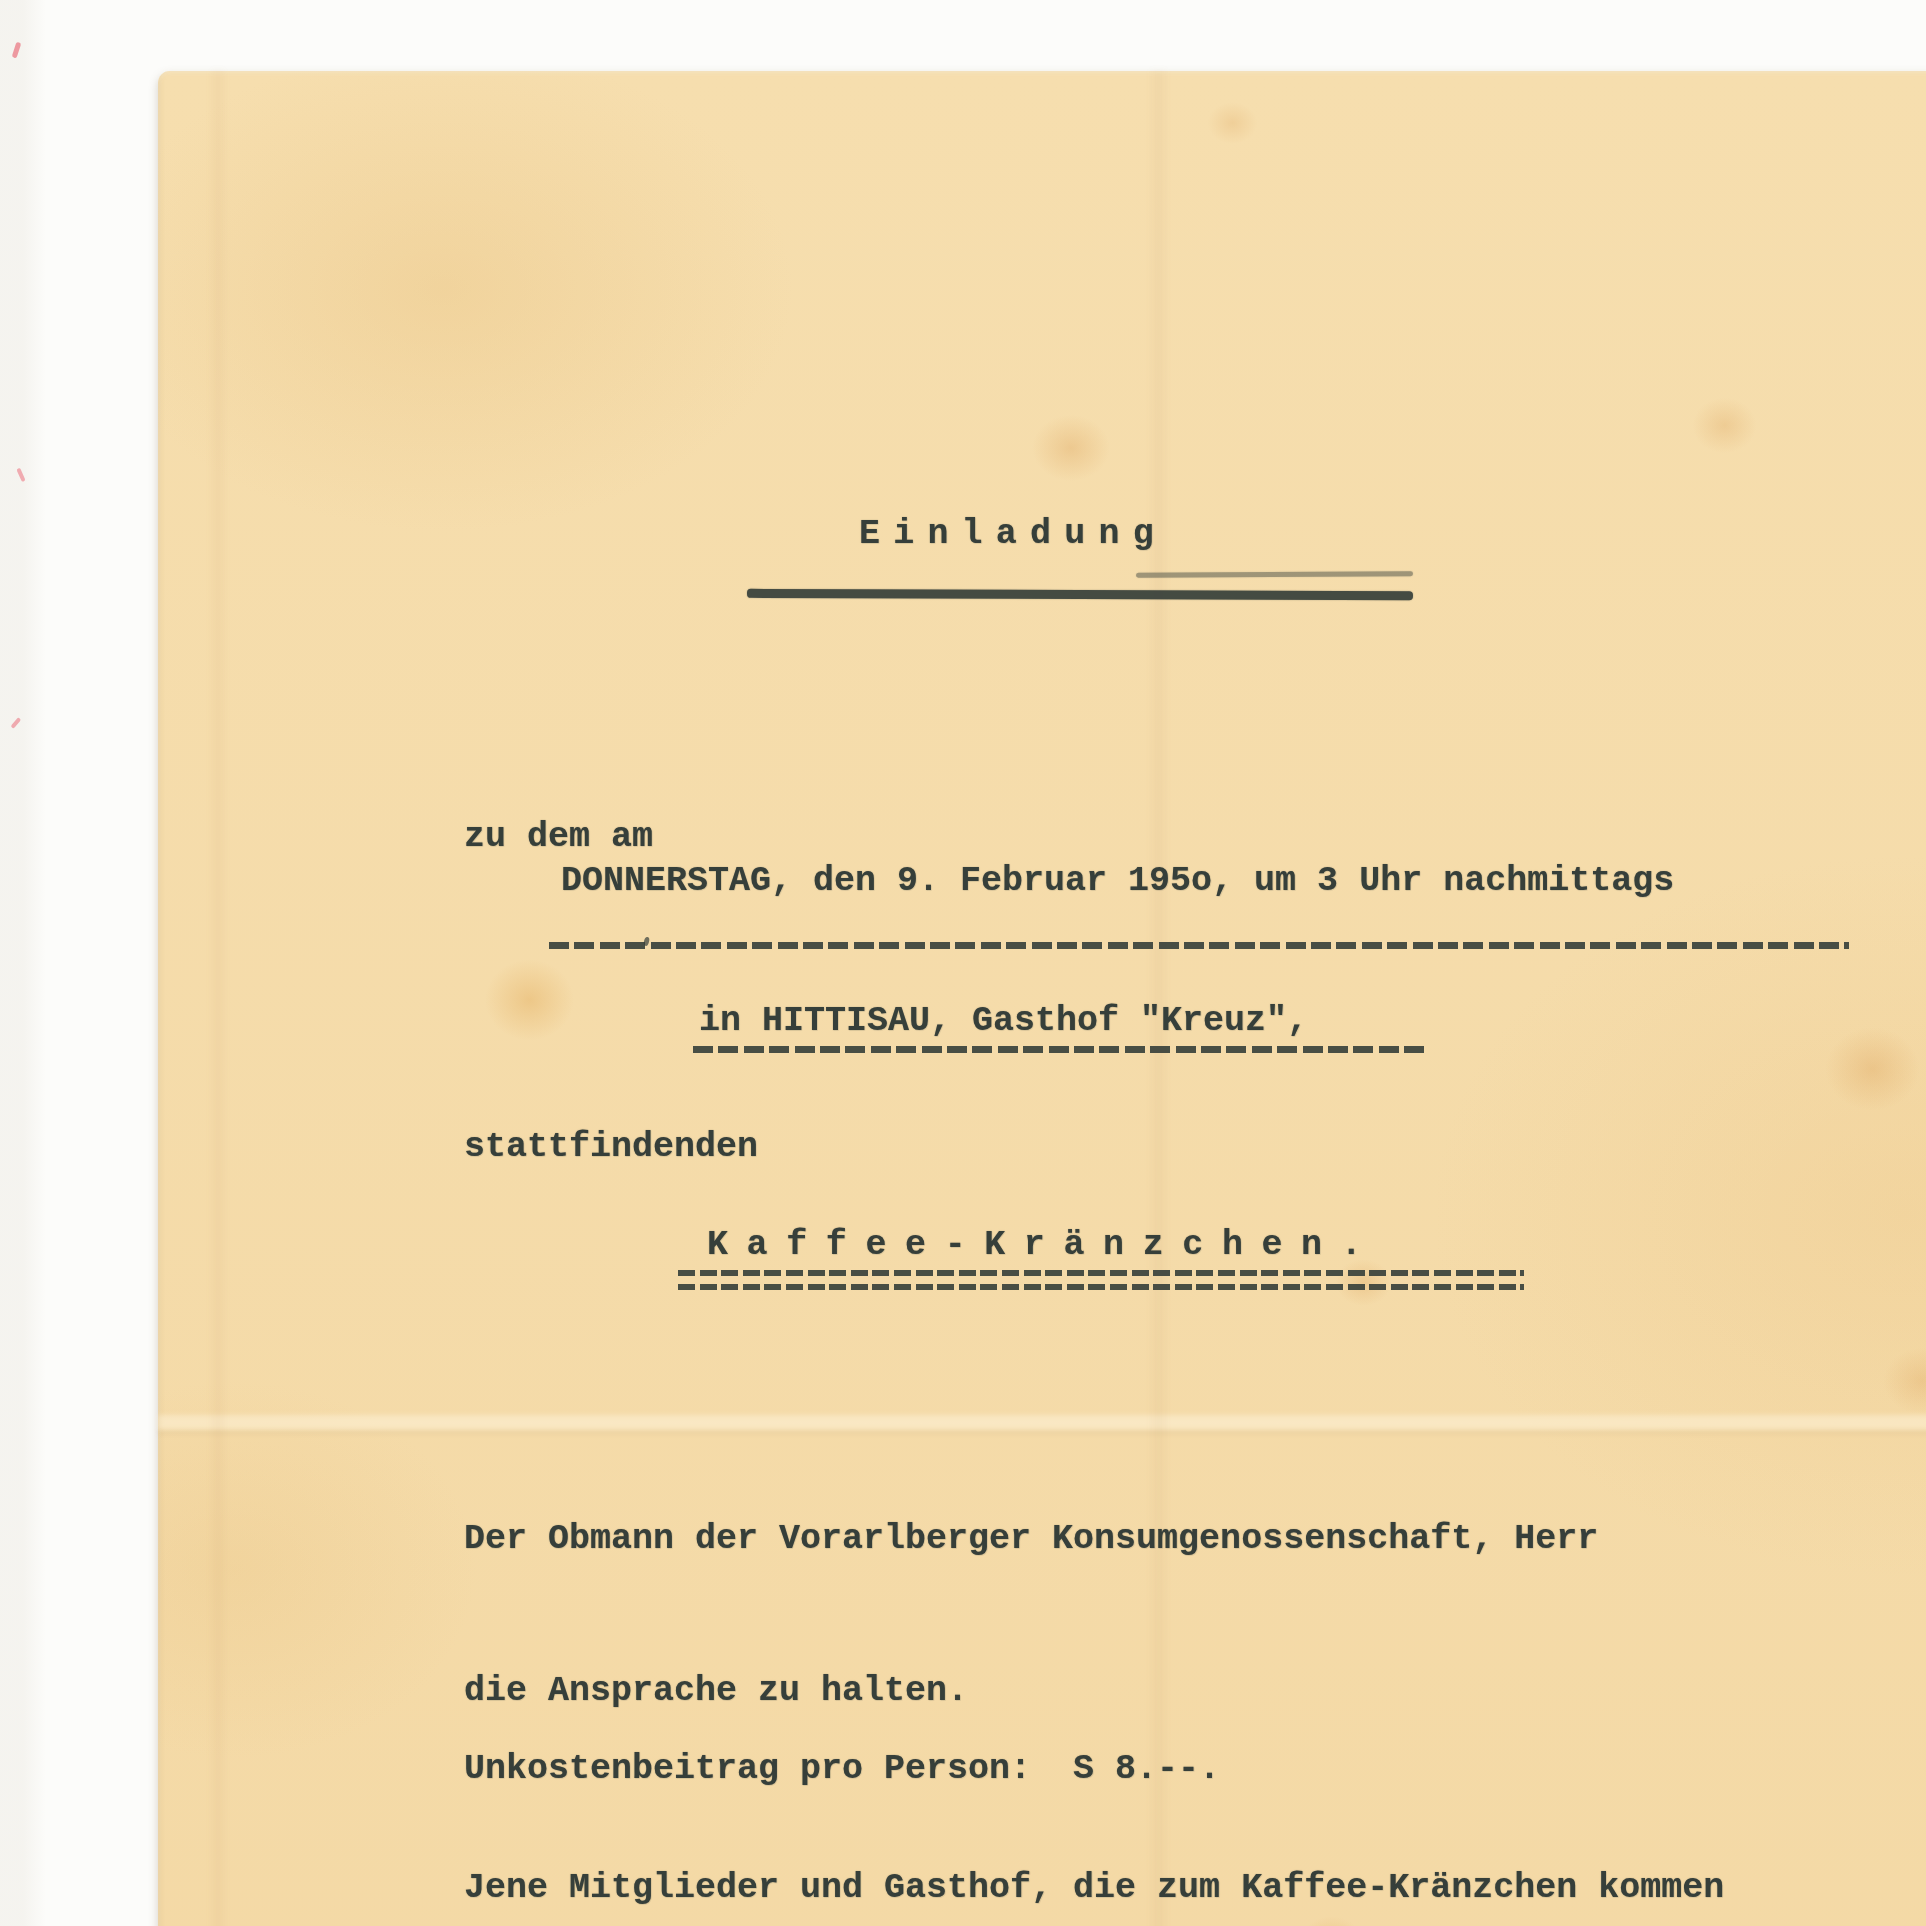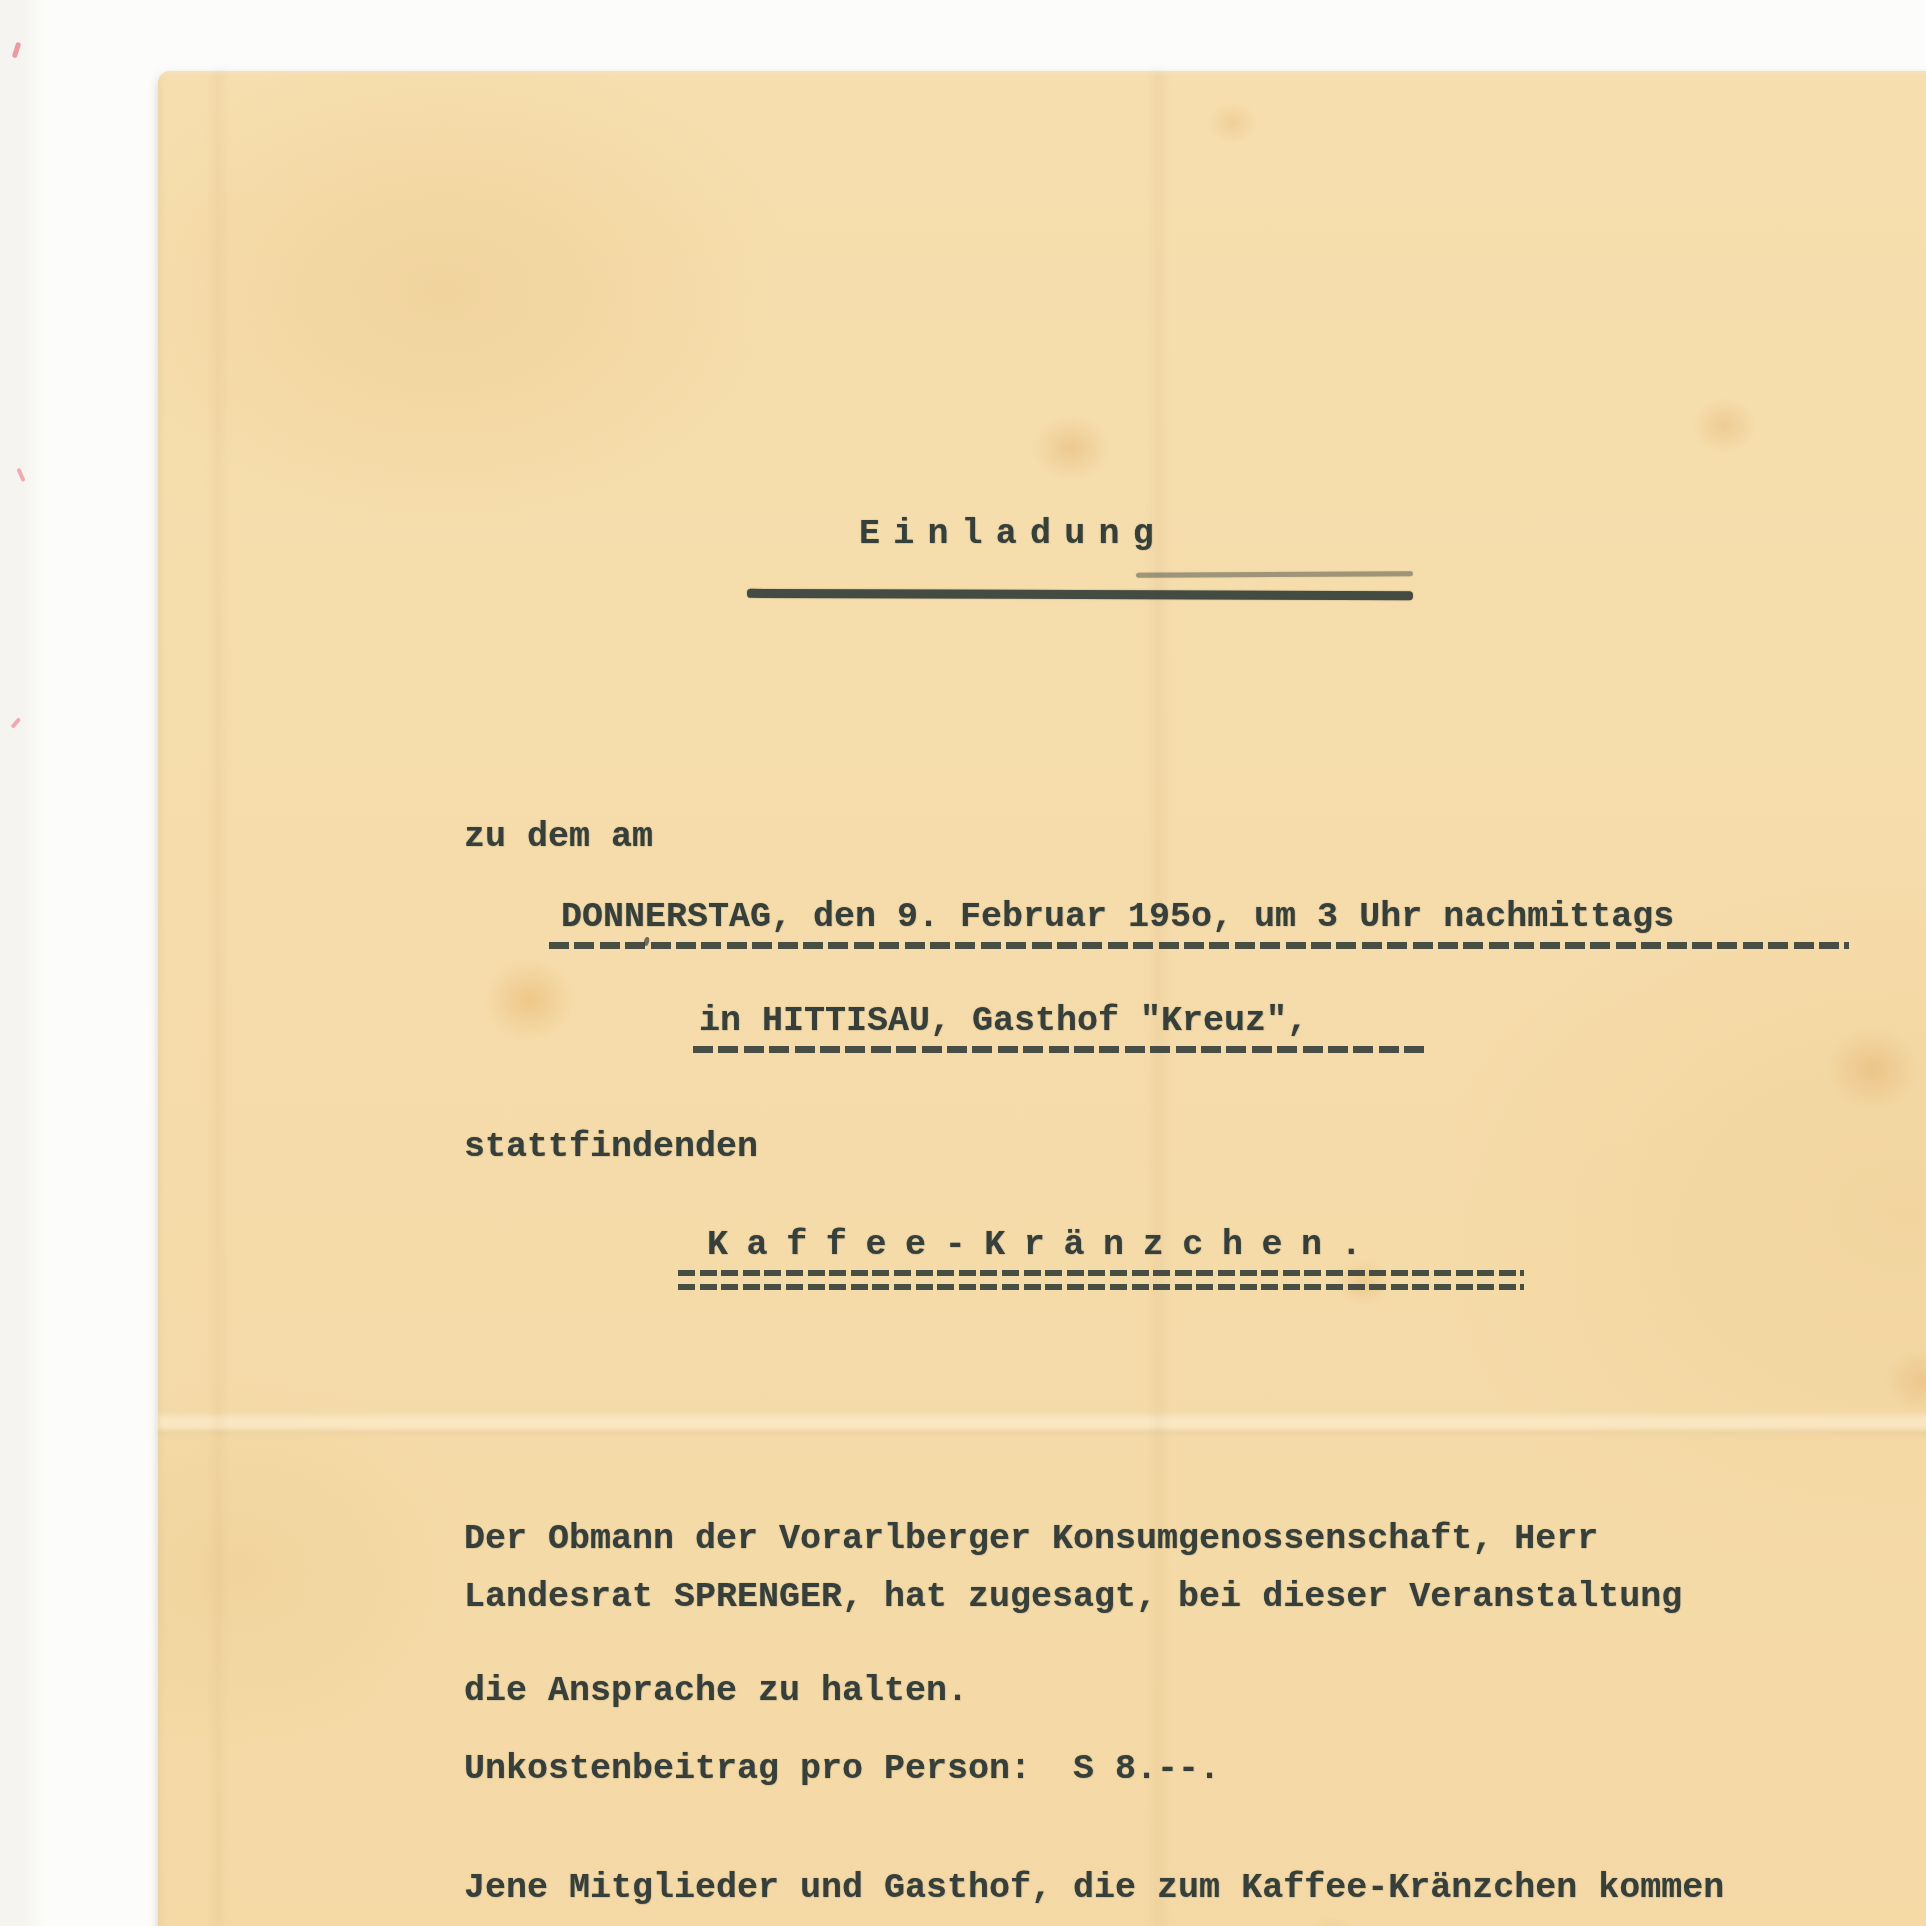--- a/index.html
+++ b/index.html
@@ -99,35 +99,34 @@
     <div class="stain" style="left:1040px; top:23px; width:69px; height:58px; background:radial-gradient(closest-side, rgba(217,154,78,.22), rgba(0,0,0,0) 72%);"></div>
 
     <div class="fiber" style="left:486px; top:866px; width:5.4px; height:9.2px; background:rgba(54,63,58,.7); transform:rotate(14deg); border-radius:50%;"></div>
 
     <div class="txt tight" style="left:701px; top:443px;">E i n l a d u n g</div>
     <div class="inkline" style="left:978px; top:501px; width:277px; height:4.6px; opacity:.45; transform:rotate(-.3deg);"></div>
     <div class="inkline" style="left:589px; top:519px; width:666px; height:9.2px; transform:rotate(.2deg);"></div>
 
     <div class="txt" style="left:306px; top:718px;margin-top:28px;">zu dem am</div>
 
-    <div class="txt" style="left:403px; top:826px;text-align:center;">DONNERSTAG, den 9. Februar 195o, um 3 Uhr nachmittags</div>
+    <div class="txt" style="left:403px; top:790px;text-align:center;">DONNERSTAG, den 9. Februar 195o, um 3 Uhr nachmittags</div>
     <div class="dashes" style="left:391px; top:871px; width:1300px;"></div>
 
     <div class="txt" style="left:541px; top:930px;">in HITTISAU, Gasthof "Kreuz",</div>
     <div class="dashes" style="left:535px; top:975px; width:734px;"></div>
 
     <div class="txt" style="left:306px; top:1056px;">stattfindenden</div>
 
     <div class="txt tight2" style="left:549px; top:1154px;">K a f f e e - K r ä n z c h e n .</div>
     <div class="dashes" style="left:520px; top:1199px; width:846px; height:6.2px; background-image:repeating-linear-gradient(90deg, #363f3a 0 17px, rgba(0,0,0,0) 17px 21.6px);"></div>
     <div class="dashes" style="left:520px; top:1213px; width:846px; height:6.2px; background-image:repeating-linear-gradient(90deg, #363f3a 0 17px, rgba(0,0,0,0) 17px 21.6px);"></div>
 
 
     <div class="txt" style="left:306px; top:1448px;">Der Obmann der Vorarlberger Konsumgenossenschaft, Herr</div>
-    <div class="txt" style="left:306px; top:1506px;">Landesrat SPRENGER, hat zugesagt, bei dieser Veranstaltung</div>
     <div class="txt" style="left:306px; top:1564px;margin-top:36px;">die Ansprache zu halten.</div>
 
     <div class="txt" style="left:306px; top:1678px;">Unkostenbeitrag pro Person:  S 8.--.</div>
 
     <div class="txt" style="left:306px; top:1797px;">Jene Mitglieder und Gasthof, die zum Kaffee-Kränzchen kommen</div>
 
   </div>
 </div>
 
 

